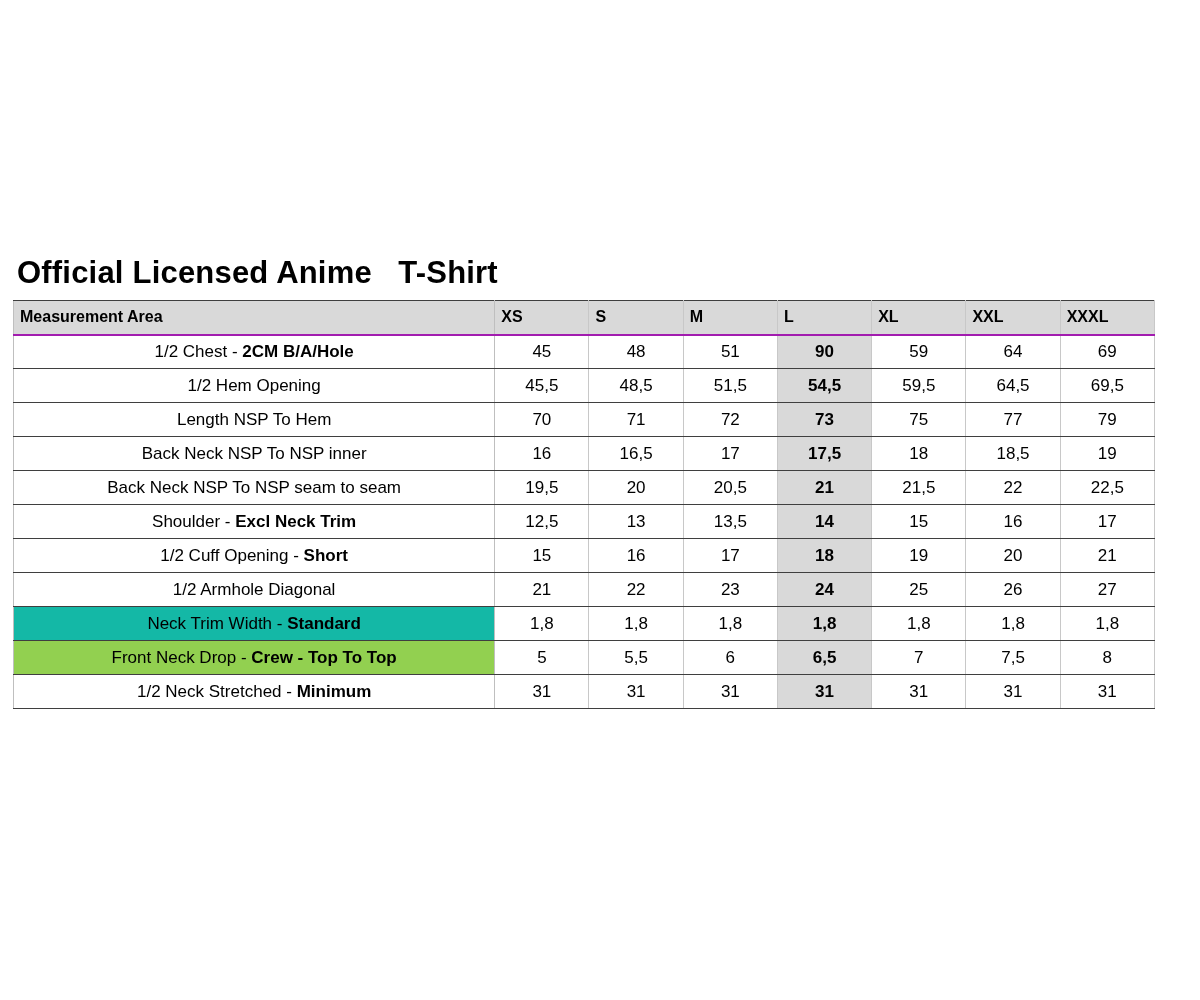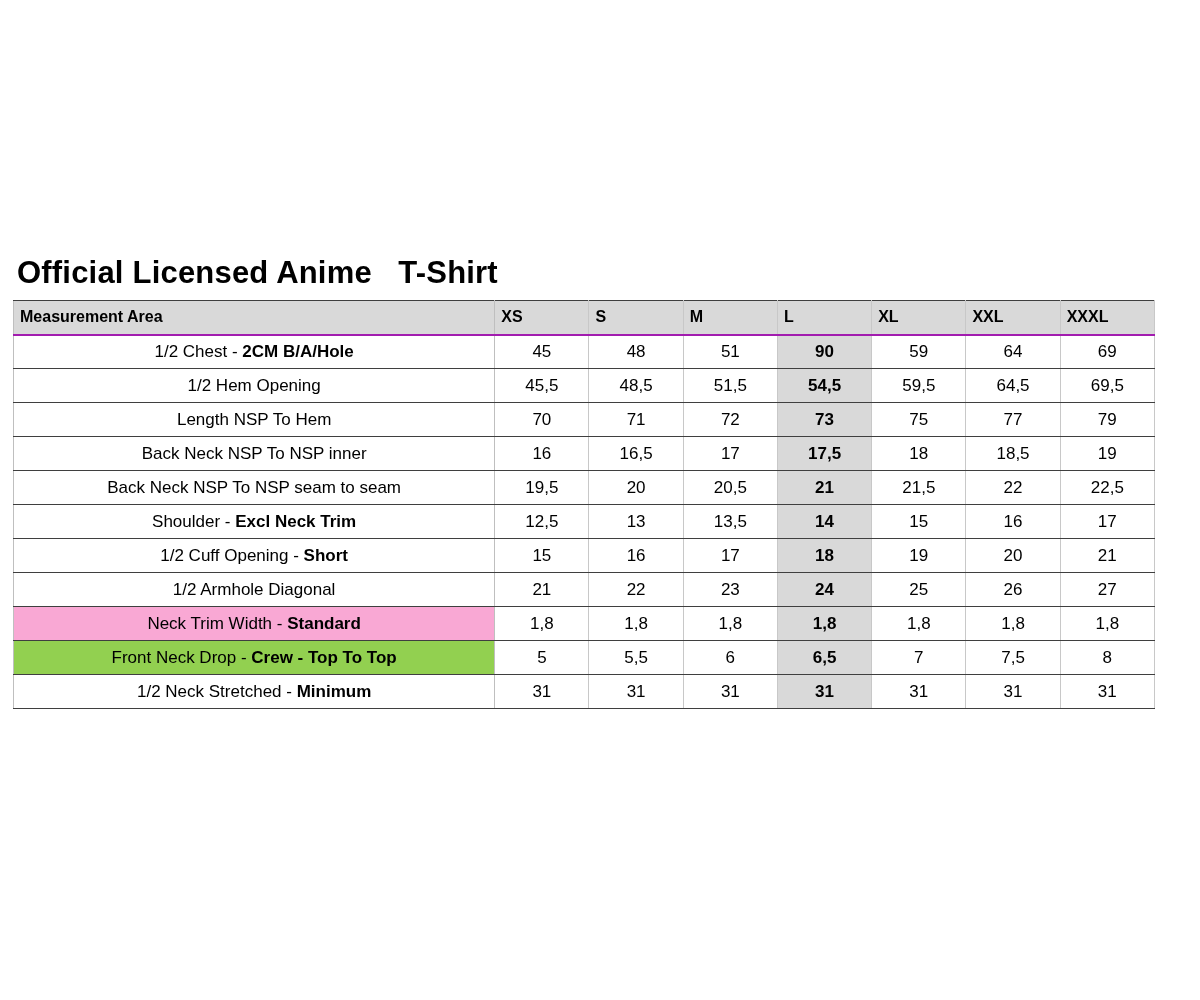--- a/index.html
+++ b/index.html
@@ -74,21 +74,21 @@
     font-size: 17px;
   }
   .size-table td.val.highlight-col {
     background: #d9d9d9;
     font-weight: bold;
   }
   .area-cell .bold {
     font-weight: bold;
   }
   .row-orange td.area-cell {
-    background: #f9a8d4;
+    background: #14b8a6;
   }
   .row-green td.area-cell {
     background: #92d050;
   }
   
   .size-table td.val, .size-table th.size-head {
     border-left: 1px solid #c8c8c8;
     border-right: 1px solid #c8c8c8;
   }
 </style>

